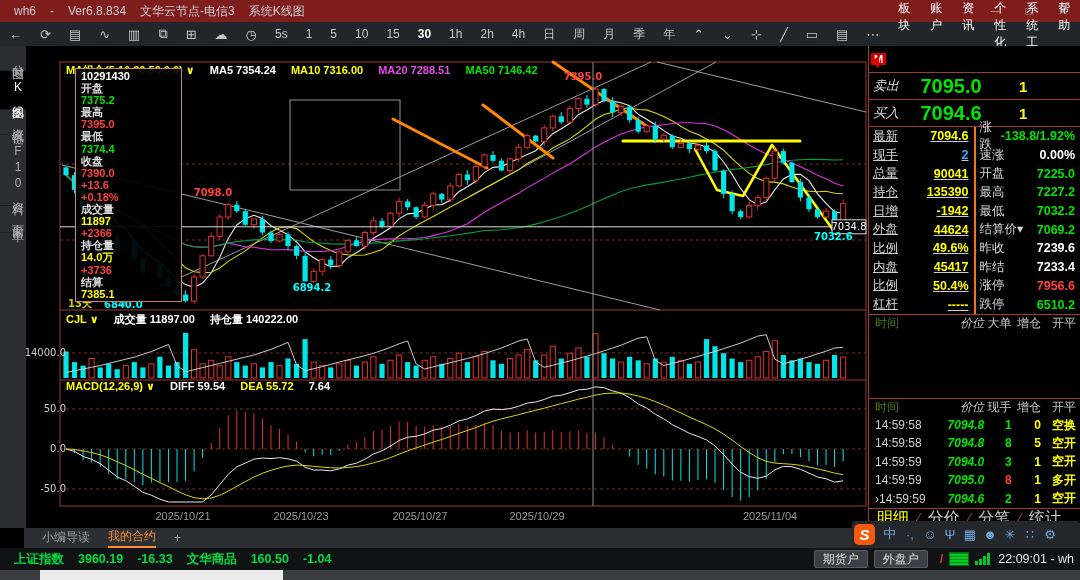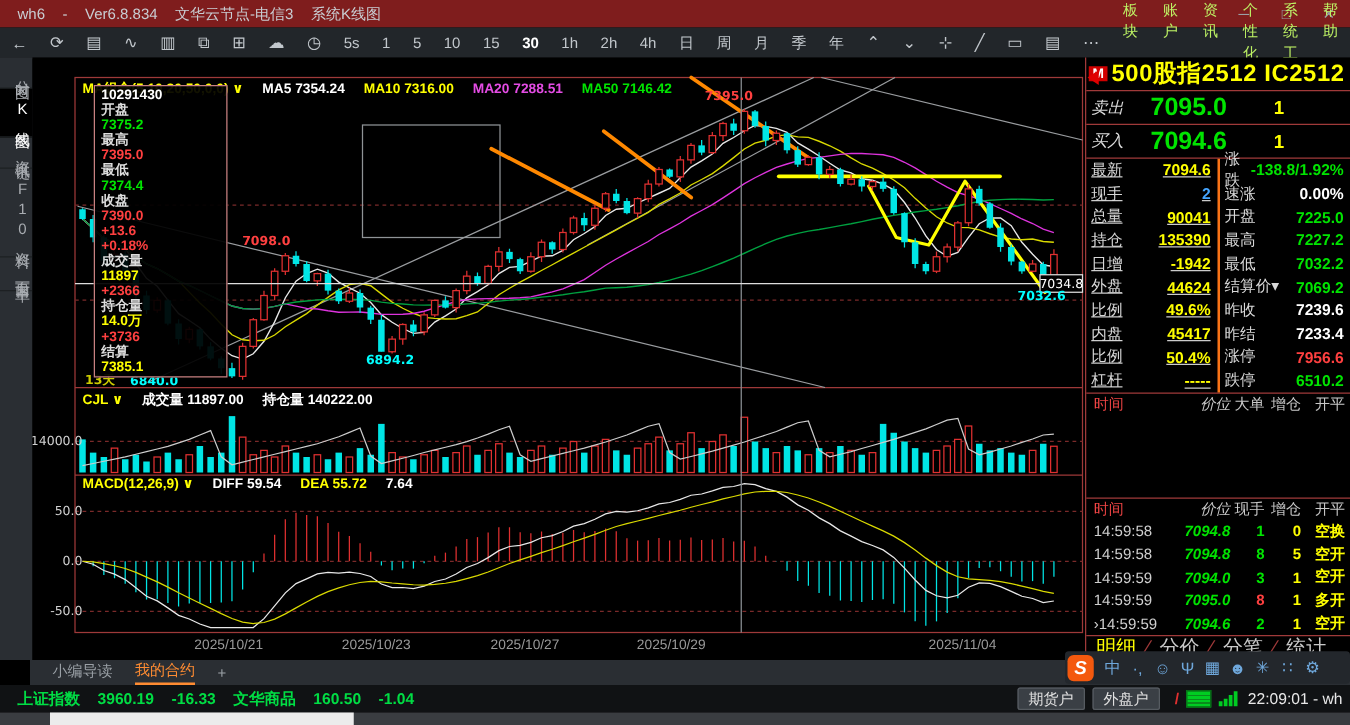--- a/index.html
+++ b/index.html
@@ -11,21 +11,21 @@
   .titlebar .t{margin-left:14px;}
   .wincontrols{margin-left:auto;display:flex;}
   .wincontrols span{width:34px;text-align:center;color:#9aa0a6;font-size:12px;cursor:default;}
   
   .toolbar{position:absolute;left:0;top:22px;width:1080px;height:24px;background:#22262a;
            display:flex;align-items:center;border-bottom:1px solid #16181b;}
   .tb-ico{color:#c2c7cc;font-size:13px;padding:0 9px;cursor:default;}
   .tb-btn{color:#c2c7cc;font-size:12px;padding:0 9px;cursor:default;}
   .tb-btn.active{color:#ffffff;font-weight:bold;}
   .tb-menu{margin-left:auto;display:flex;}
-  .tb-menu span{color:#bef264;font-size:12px;padding:0 10px;cursor:default;}
+  .tb-menu span{color:#ffffff;font-size:12px;padding:0 10px;cursor:default;}
   
   .leftstrip{position:absolute;left:0;top:46px;width:26px;height:482px;background:#2a2e33;}
   .ltab{writing-mode:vertical-rl;text-orientation:upright;color:#a9adb2;font-size:12px;
         padding:9px 0;text-align:center;width:26px;letter-spacing:2px;cursor:default;
         border-bottom:1px solid #1d2023;}
   .ltab.active{background:#000;color:#fff;}
   
   #chart-area{position:absolute;left:26px;top:46px;width:842px;height:482px;background:#000;}
   #chart-svg{position:absolute;left:0;top:0;}
   .ch-row{position:absolute;white-space:nowrap;font-size:11px;}
@@ -60,21 +60,21 @@
   .qp-grid{display:flex;border-bottom:1px solid #a03a3a;}
   .qp-col{width:50%;}
   .qp-col.first{border-right:2px solid #f97316;text-decoration:underline;}
   .qrow{display:flex;height:18.7px;align-items:center;font-size:12.5px;}
   .qrow .ql{color:#d8d8d8;margin-left:4px;}
   .qrow .qv{margin-left:auto;margin-right:5px;font-weight:bold;}
   .tape{font-size:12px;}
   .tape-head{display:flex;color:#c8c8c8;height:17px;align-items:center;}
   .tape-row{display:flex;height:18.4px;align-items:center;font-weight:bold;position:relative;}
   .tc{text-align:right;}
-  .tc1{width:56px;text-align:left;padding-left:6px;color:#ef4444;font-weight:normal;}
+  .tc1{width:56px;text-align:left;padding-left:6px;color:#4d7c0f;font-weight:normal;}
   .tape-row .tc1{color:#cfcfcf;}
   .tc2{width:56px;font-style:italic;}.tc3{width:28px;}.tc4{width:30px;}.tc5{width:36px;text-align:right;padding-right:4px;}
   .tbody1{height:66px;}
   .qp-tabs{display:flex;border-top:1px solid #a03a3a;height:20px;align-items:center;font-size:16px;}
   .qp-tab{padding:0 8px;color:#c8c8c8;cursor:default;}
   .qp-tab.active{color:#ffff00;}
   .qp-slash{color:#a03a3a;}
   .collapse-arrow{position:absolute;left:0;top:10px;width:0;height:0;border-top:6px solid transparent;
      border-bottom:6px solid transparent;border-right:9px solid #e00000;margin-left:1px;}
   
@@ -633,21 +633,20 @@
       <span class="dt" style="left: 394px;">2025/10/27</span>
       <span class="dt" style="left: 511px;">2025/10/29</span>
       <span class="dt" style="left: 744px;">2025/11/04</span>
     </div>
 </div>
 
 <div id="quote-panel">
   <div class="collapse-arrow"></div>
   <div class="qp-title">
     <span class="m-badge">M</span>
-    <span class="qp-sym">500股指2512  IC2512</span>
   </div>
   <div class="qp-bs">
     <span class="lab">卖出</span>
     <span class="prc">7095.0</span>
     <span class="qty">1</span>
   </div>
   <div class="qp-bs">
     <span class="lab">买入</span>
     <span class="prc">7094.6</span>
     <span class="qty">1</span>

